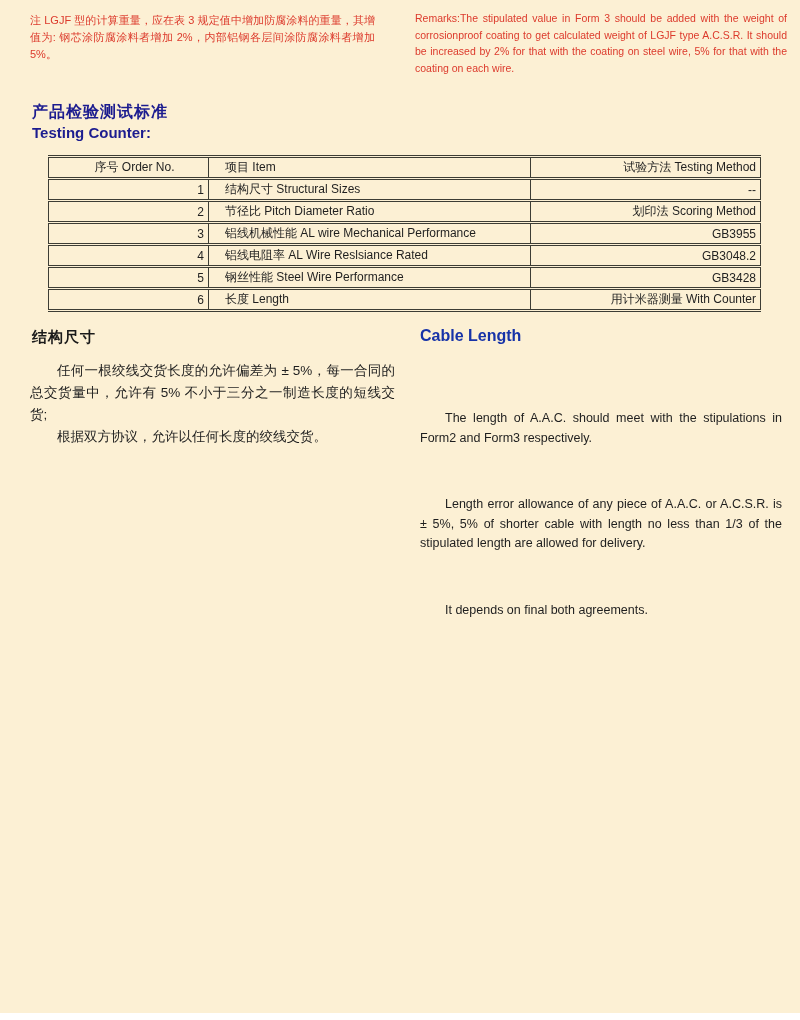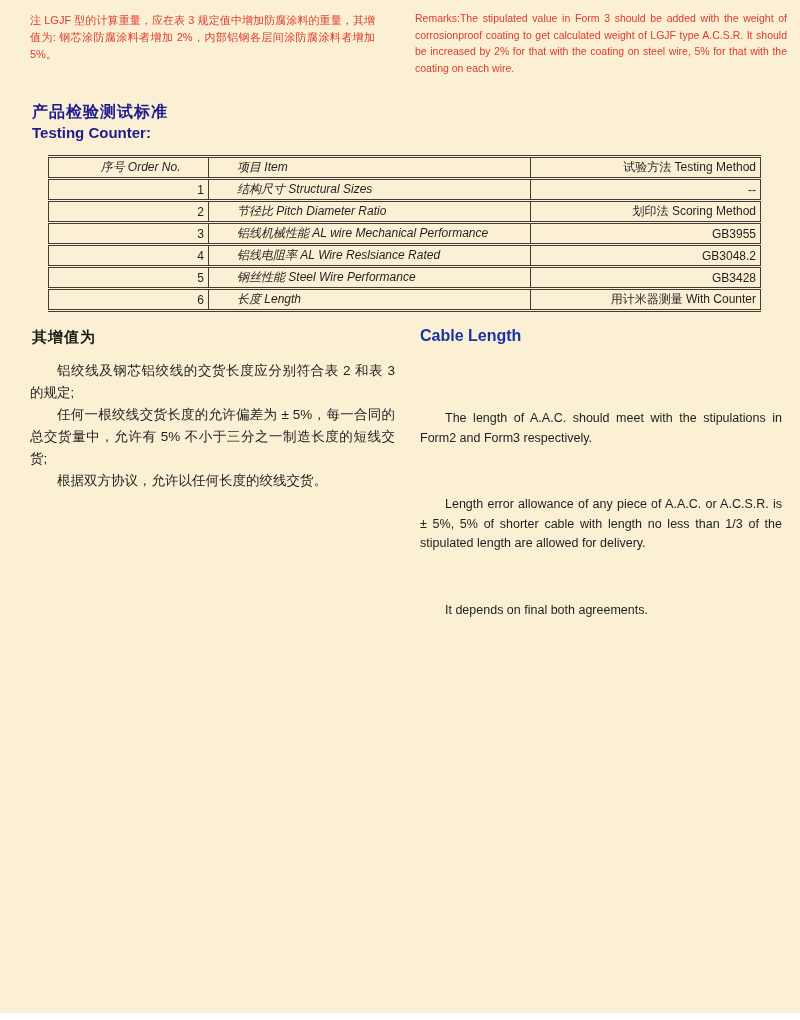--- a/index.html
+++ b/index.html
@@ -50,21 +50,21 @@
   .ttable td {
     border-top: 3px double var(--line);
     border-bottom: 3px double var(--line);
     border-left: 1px solid var(--line);
     border-right: 1px solid var(--line);
     font-size: 12px; color: #1f1f1f;
     height: 14px; padding: 1px 4px;
     text-align: right; vertical-align: middle;
     white-space: nowrap; overflow: hidden;
   }
-  .ttable td.item { text-align: left; padding-left: 28px; font-style: italic; }
+  .ttable td.item { text-align: left; padding-left: 16px; }
   .ttable col.c1 { width: 160px; }
   .ttable col.c2 { width: 322px; }
   .ttable col.c3 { width: 230px; }
   
   .delivery-title {
     position: absolute; left: 32px; top: 328px;
     color: #1a1a1a; font-size: 15px; font-weight: bold;
     letter-spacing: 1px;
   }
   .delivery-body {
@@ -139,23 +139,22 @@
         <td>GB3428</td>
       </tr>
       <tr>
         <td>6</td>
         <td class="item">长度  Length</td>
         <td>用计米器测量 With Counter</td>
       </tr>
     </tbody>
   </table>
 
-  <div class="delivery-title">其增值为</div>
+  <div class="delivery-title">结构尺寸</div>
   <div class="delivery-body">
-    <p>铝绞线及钢芯铝绞线的交货长度应分别符合表 2 和表 3 的规定;</p>
     <p>任何一根绞线交货长度的允许偏差为 ± 5%，每一合同的总交货量中，允许有 5% 不小于三分之一制造长度的短线交货;</p>
     <p>根据双方协议，允许以任何长度的绞线交货。</p>
   </div>
 
   <div class="cable-title">Cable Length</div>
   <div class="cable-body">
     <p>The length of A.A.C.  should meet with the stipulations in Form2 and Form3 respectively.</p>
     <p>Length error allowance of any piece of A.A.C. or A.C.S.R. is ± 5%, 5% of shorter cable with length no less than 1/3 of the stipulated length are allowed for delivery.</p>
     <p>It depends on final both agreements.</p>
   </div>

